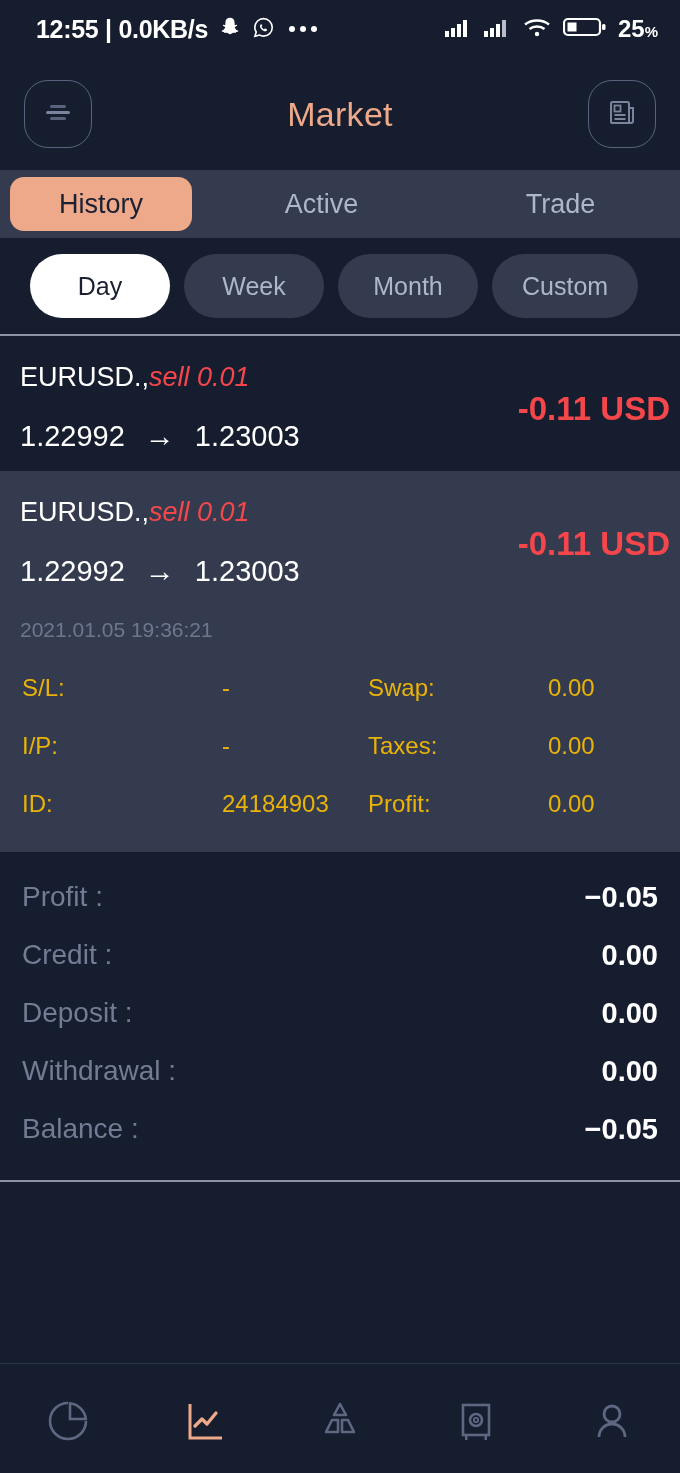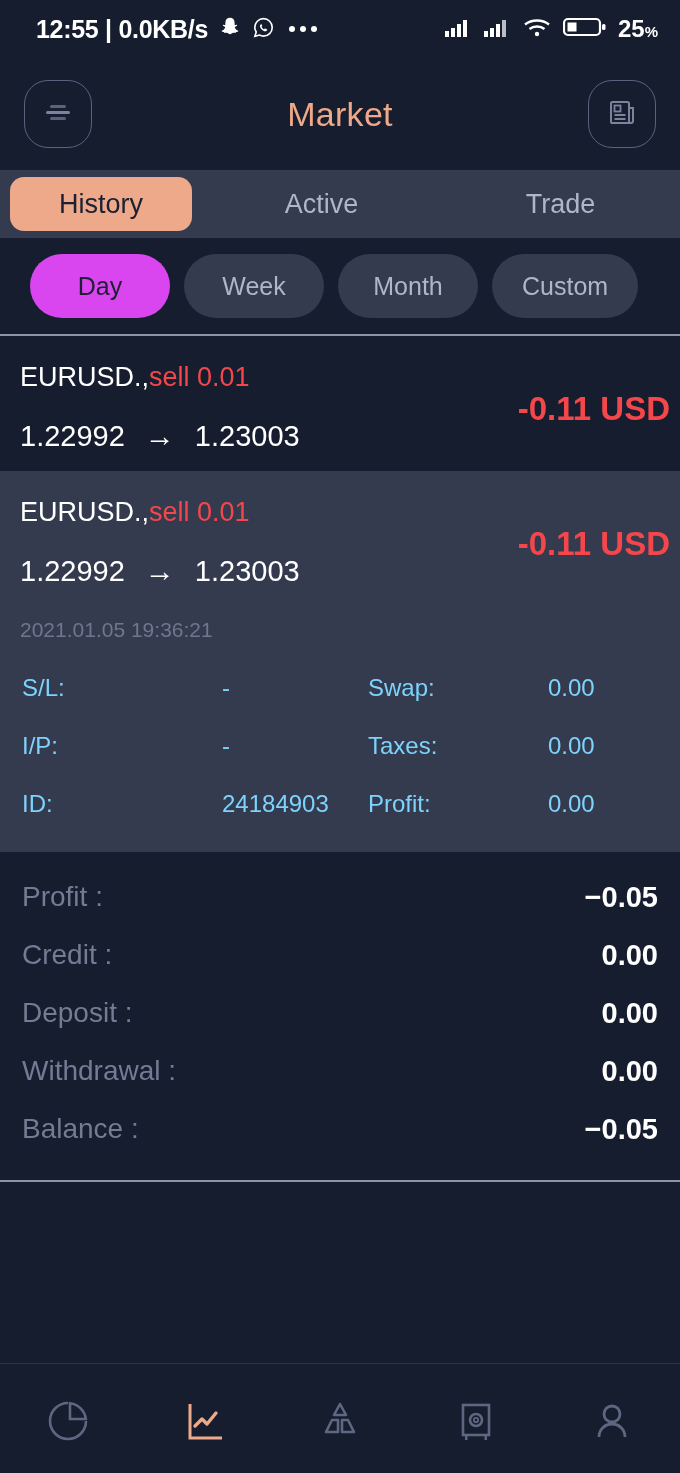--- a/index.html
+++ b/index.html
@@ -67,48 +67,48 @@
     height:98px; background:#161d2e;
     display:flex; align-items:center; gap:14px; padding:0 30px;
     border-bottom:2px solid #8d94a6;
   }
   .chip {
     height:64px; border-radius:32px; background:#343b4e;
     color:#aeb6c9; font-size:25px;
     display:flex; align-items:center; justify-content:center;
     padding:0 30px; min-width:140px;
   }
-  .chip.active { background:#d946ef; color:#1b2032; }
+  .chip.active { background:#ffffff; color:#1b2032; }
 
   
   .trade-row {
     position:relative; padding:26px 20px 24px 20px;
   }
   .trade-row.collapsed { background:#161d2e; height:135px; }
   .trade-row.expanded  { background:#343b4e; }
   .tr-symbol { font-size:27px; color:#ffffff; }
-  .tr-symbol .side { color:#f5474b; }
+  .tr-symbol .side { color:#f5474b;font-style:italic; }
   .tr-prices {
     font-size:29px; color:#ffffff; margin-top:26px;
     display:flex; align-items:center; gap:20px;
   }
   .tr-arrow { font-size:30px; font-weight:bold; color:#fff; }
   .tr-profit {
     position:absolute; right:10px; top:54px;
     font-size:33px; font-weight:bold; color:#f5474b;
   }
   .tr-time { font-size:21px; color:#6e7790; margin-top:30px; }
 
   
   .details {
     background:#343b4e; padding:8px 22px 34px 22px;
     display:grid; grid-template-columns:1fr 1fr; row-gap:30px;
   }
   .det {
-    display:flex; align-items:center; font-size:24px; color:#7dd3fc;
+    display:flex; align-items:center; font-size:24px; color:#eab308;
   }
   .det .k { width:200px; }
   .det .v { }
   .det.right .k { width:180px; }
   .det.right { justify-content:flex-start; padding-left:28px; }
 
   
   .summary { background:#161d2e; padding:16px 22px 22px 22px; }
   .sum-row {
     display:flex; align-items:center; justify-content:space-between;

